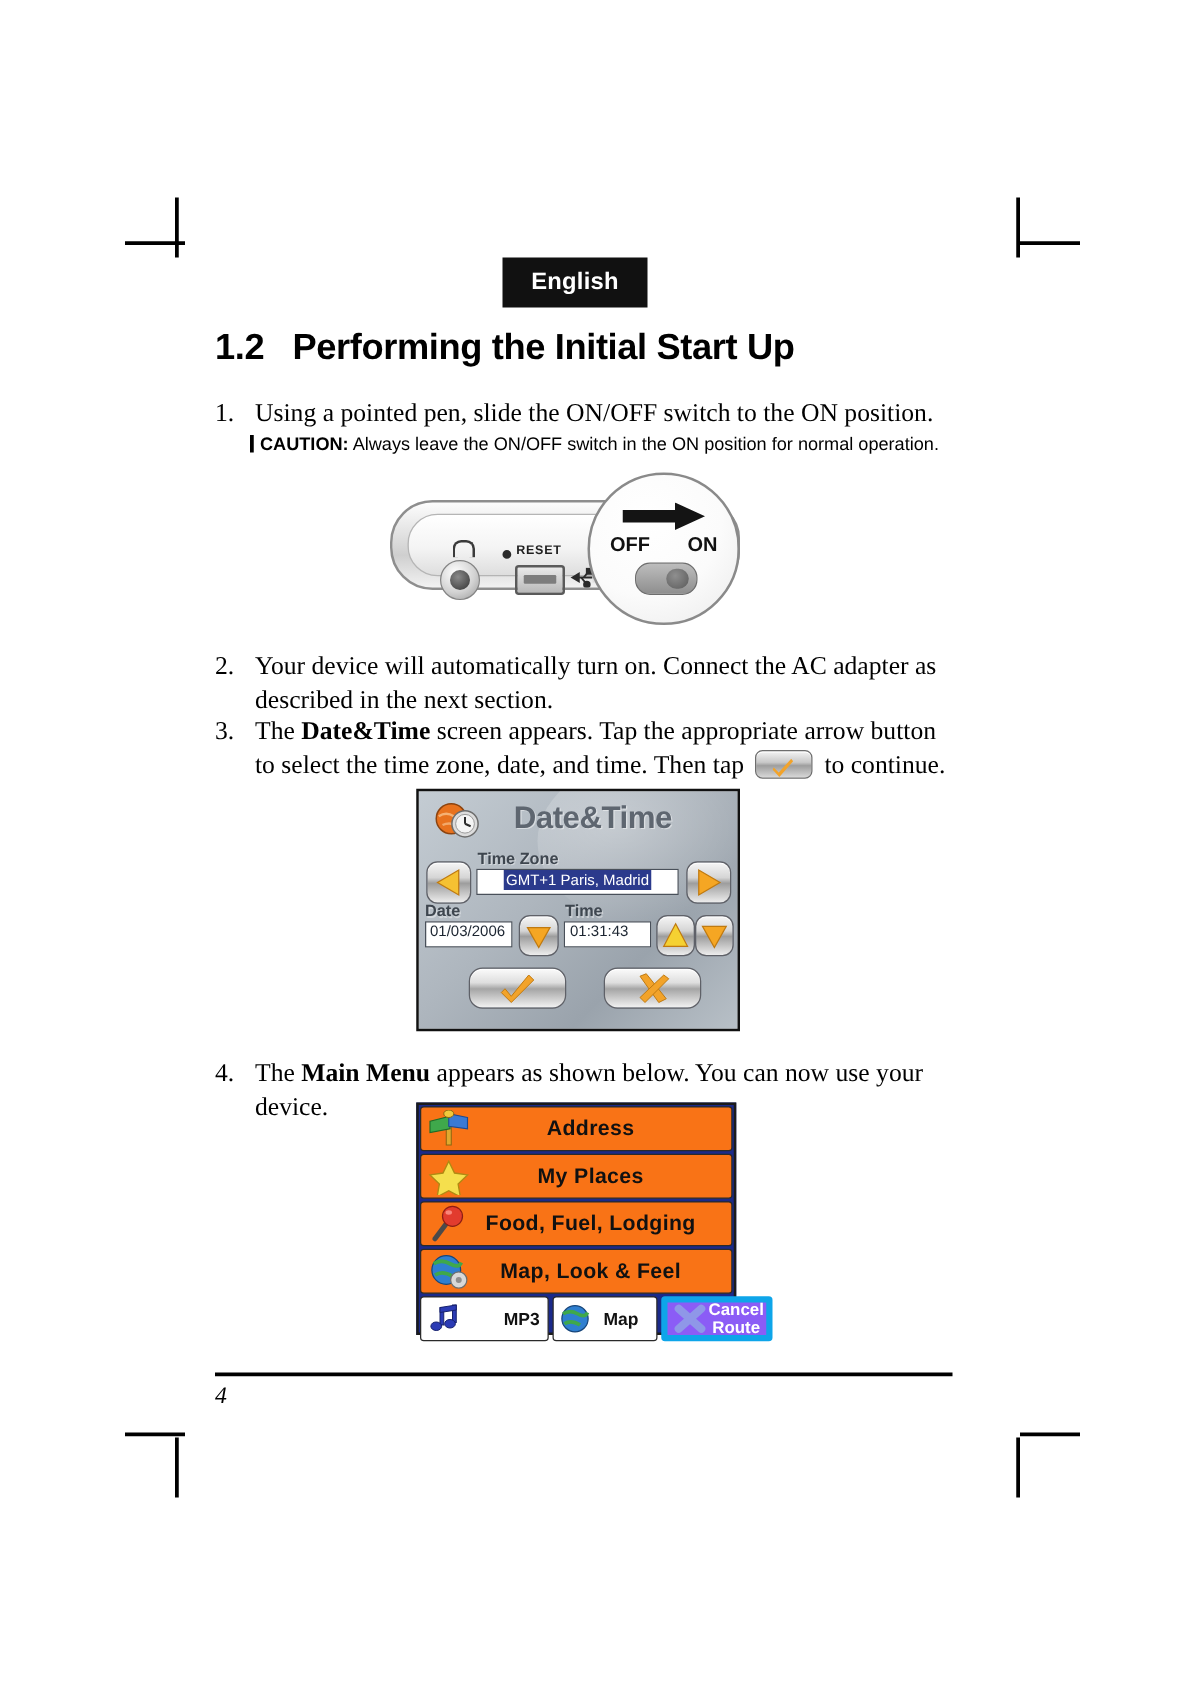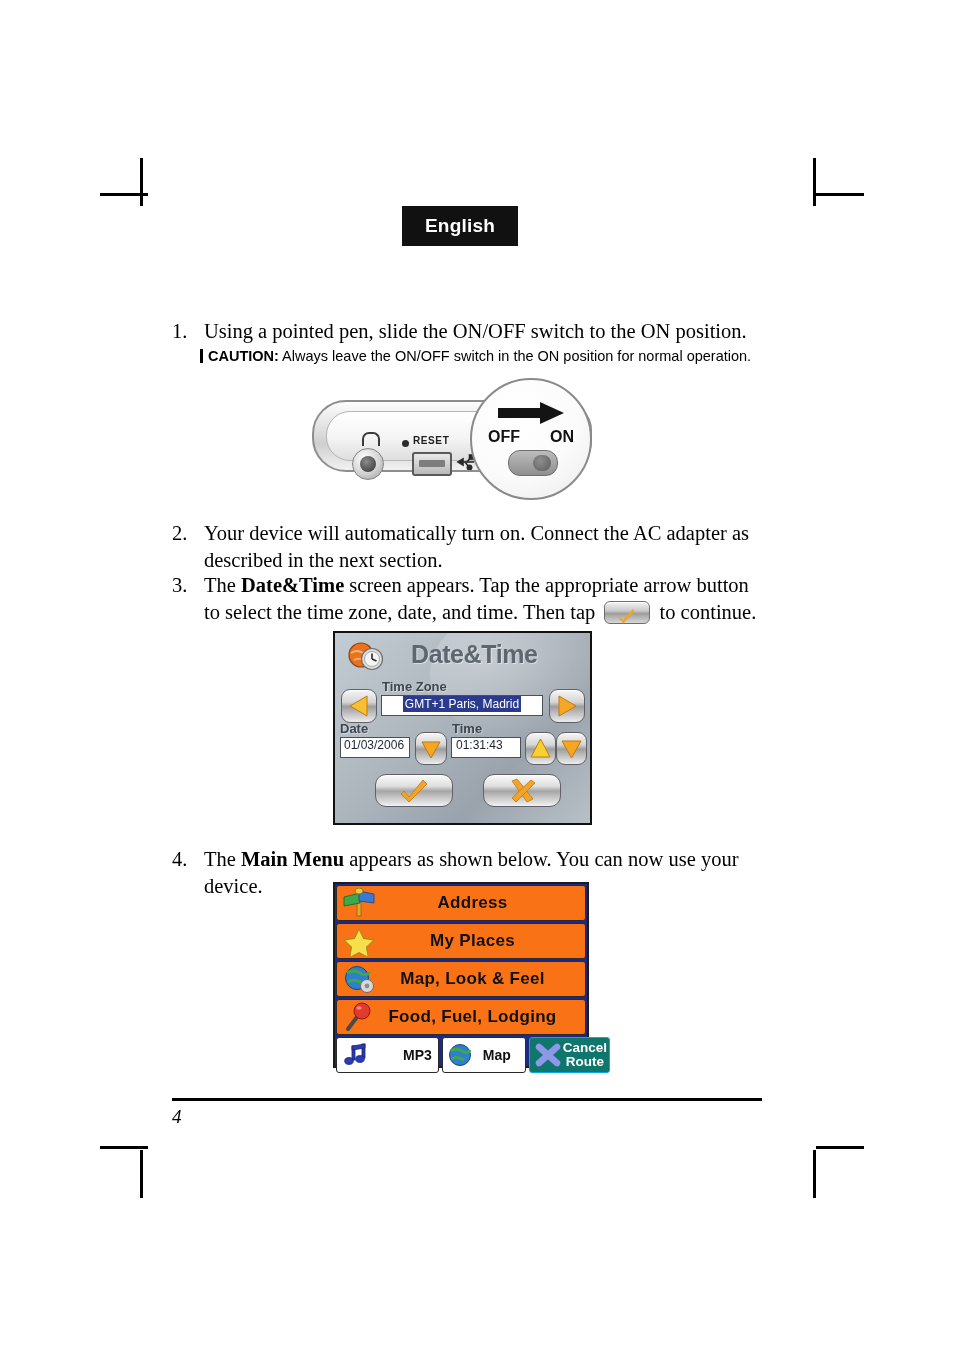--- a/index.html
+++ b/index.html
@@ -367,22 +367,22 @@
   }
   .mm-btn .mm-icon { width: 28px; height: 24px; margin-left: 4px; }
   .mm-btn .mm-btn-label {
     flex: 1 1 auto; text-align: center;
     font-size: 14px; font-weight: bold; color: #111; padding-right: 6px;
   }
   #mm-mp3 { flex: 0 0 86px; gap: 34px; }
   #mm-map { flex: 0 0 84px; }
   #mm-cancel {
     flex: 1 1 auto;
-    background: #0f766e;
-    border: 1px solid #0ea5e9;
+    background: #8b5cf6;
+    border: 5px solid #0ea5e9;
     border-radius: 3px;
     display: flex; align-items: center; box-sizing: border-box;
   }
   #mm-cancel .cancel-label {
     color: #ffffff; font-size: 13.5px; font-weight: bold;
     line-height: 14px; text-align: center; flex: 1 1 auto; padding-right: 2px;
   }
 
   
   #footer-rule {
@@ -407,20 +407,23 @@
 <div class="crop crop-h" style="left:816px; top:193px;"></div>
 <div class="crop crop-h" style="left:100px; top:1146px;"></div>
 <div class="crop crop-v" style="left:140px; top:1150px;"></div>
 <div class="crop crop-h" style="left:816px; top:1146px;"></div>
 <div class="crop crop-v" style="left:813px; top:1150px;"></div>
 
 <div id="page">
 
   <div id="lang-banner">English</div>
 
+  <div id="heading">
+    <span class="num">1.2</span><span>Performing the Initial Start Up</span>
+  </div>
 
   <div class="step" id="step1">
     <span class="marker">1.</span>
     <span class="body">Using a pointed pen, slide the ON/OFF switch to the ON position.</span>
   </div>
 
   <div id="device-figure">
     <div id="device-body">
       <div id="device-inner"></div>
       <div id="jack-icon"></div>
@@ -564,39 +567,39 @@
         <svg viewBox="0 0 38 30" width="38" height="30" aria-hidden="true">
           <polygon points="19,3 23.6,12.4 34,13.9 26.5,21.2 28.3,31.5 19,26.6 9.7,31.5 11.5,21.2 4,13.9 14.4,12.4" fill="#f5df4d" stroke="#b08a12" stroke-width="1.1"></polygon>
         </svg>
       </span>
       <span class="mm-label">My Places</span>
     </div>
 
     <div class="mm-row">
       <span class="mm-icon">
         <svg viewBox="0 0 38 30" width="38" height="30" aria-hidden="true">
+          <path d="M20 11 L8 27" stroke="#4a4a4a" stroke-width="4" stroke-linecap="round"></path>
+          <circle cx="22" cy="9" r="8" fill="#e23b2e" stroke="#8e1d14" stroke-width="1"></circle>
+          <ellipse cx="19" cy="6" rx="2.6" ry="1.8" fill="#ff9a8e" opacity=".8"></ellipse>
+        </svg>
+      </span>
+      <span class="mm-label">Food, Fuel, Lodging</span>
+    </div>
+
+    <div class="mm-row">
+      <span class="mm-icon">
+        <svg viewBox="0 0 38 30" width="38" height="30" aria-hidden="true">
           <circle cx="17" cy="14" r="11.5" fill="#2f7fd0" stroke="#17467a" stroke-width="1"></circle>
           <path d="M7 9 Q13 5 20 9 T29 8" stroke="#3fa84b" stroke-width="3" fill="none"></path>
           <path d="M8 18 Q14 14 22 19" stroke="#3fa84b" stroke-width="3" fill="none"></path>
           <circle cx="27" cy="22" r="6.5" fill="#d8d8d8" stroke="#6d6d6d" stroke-width="1"></circle>
           <circle cx="27" cy="22" r="2.4" fill="#8e8e8e"></circle>
         </svg>
       </span>
       <span class="mm-label">Map, Look &amp; Feel</span>
-    </div>
-
-    <div class="mm-row">
-      <span class="mm-icon">
-        <svg viewBox="0 0 38 30" width="38" height="30" aria-hidden="true">
-          <path d="M20 11 L8 27" stroke="#4a4a4a" stroke-width="4" stroke-linecap="round"></path>
-          <circle cx="22" cy="9" r="8" fill="#e23b2e" stroke="#8e1d14" stroke-width="1"></circle>
-          <ellipse cx="19" cy="6" rx="2.6" ry="1.8" fill="#ff9a8e" opacity=".8"></ellipse>
-        </svg>
-      </span>
-      <span class="mm-label">Food, Fuel, Lodging</span>
     </div>
 
     <div id="mm-bottom">
       <div class="mm-btn" id="mm-mp3">
         <span class="mm-icon">
           <svg viewBox="0 0 28 24" width="28" height="24" aria-hidden="true">
             <g fill="#2b3bb5" stroke="#17226e" stroke-width="0.8">
               <rect x="11" y="3" width="3" height="14"></rect>
               <rect x="21" y="1" width="3" height="14"></rect>
               <polygon points="11,3 24,1 24,5 11,7"></polygon>

